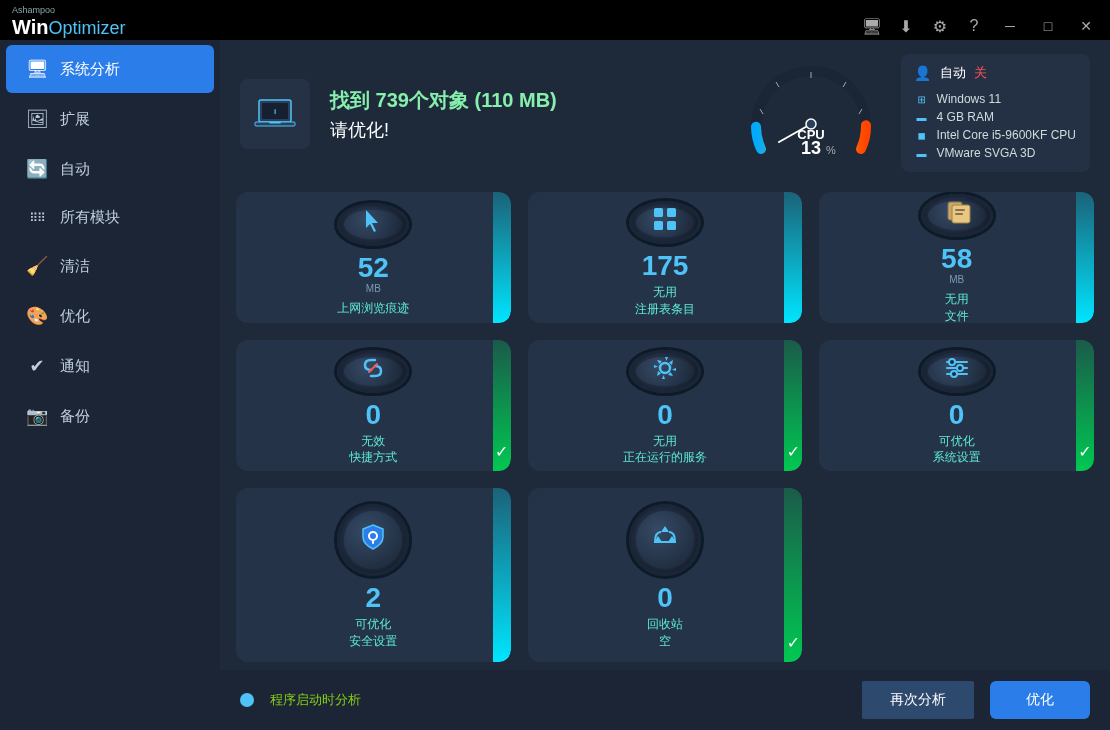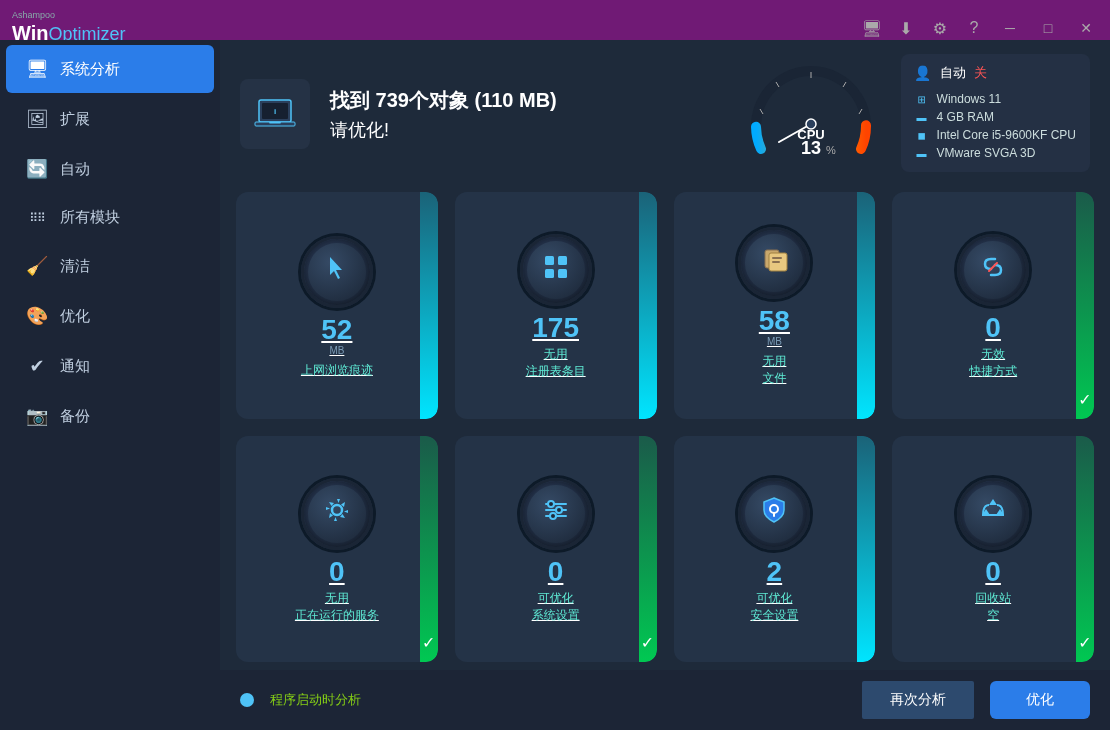--- a/index.html
+++ b/index.html
@@ -10,23 +10,23 @@
       font-family: 'Segoe UI', Arial, sans-serif;
       color: #fff;
       overflow: hidden;
       display: flex;
       flex-direction: column;
     }
 
     
     .title-bar {
       height: 40px;
-      background: #701a75;
-      display: flex;
-      align-items: center;
+      background: #000000;
+      display: flex;
+      align-items: flex-end;
       justify-content: space-between;
       padding: 16px 8px 0 12px;
       flex-shrink: 0;
     }
     .title-bar-left {
       display: flex;
       align-items: center;
       gap: 8px;
     }
     .title-bar-logo {
@@ -128,21 +128,21 @@
       justify-content: center;
       flex-shrink: 0;
     }
     .header-icon svg { width: 44px; height: 44px; }
     .header-text { flex: 1; }
     .header-found {
       font-size: 20px;
       font-weight: bold;
       color: #4fc3f7;
     }
-    .header-found span { color: #ffffff; }
+    .header-found span { color: #86efac; }
     .header-action {
       font-size: 18px;
       color: #fff;
       margin-top: 4px;
     }
 
     
     .cpu-gauge-container {
       position: relative;
       width: 140px;
@@ -195,25 +195,24 @@
       font-size: 10px;
       flex-shrink: 0;
     }
     .sysinfo-row .si-text { font-size: 12px; }
 
     
     .cards-area {
       flex: 1;
       padding: 8px 16px;
       display: grid;
-      grid-template-columns: repeat(4, 1fr);
+      grid-template-columns: repeat(3, 1fr);
       grid-template-rows: repeat(2, 1fr);
       gap: 17px;
       overflow: hidden;
-      text-decoration: underline;
     }
     .card {
       background: #243347;
       border-radius: 12px;
       display: flex;
       flex-direction: column;
       align-items: center;
       justify-content: center;
       padding: 16px 10px 12px;
       position: relative;

